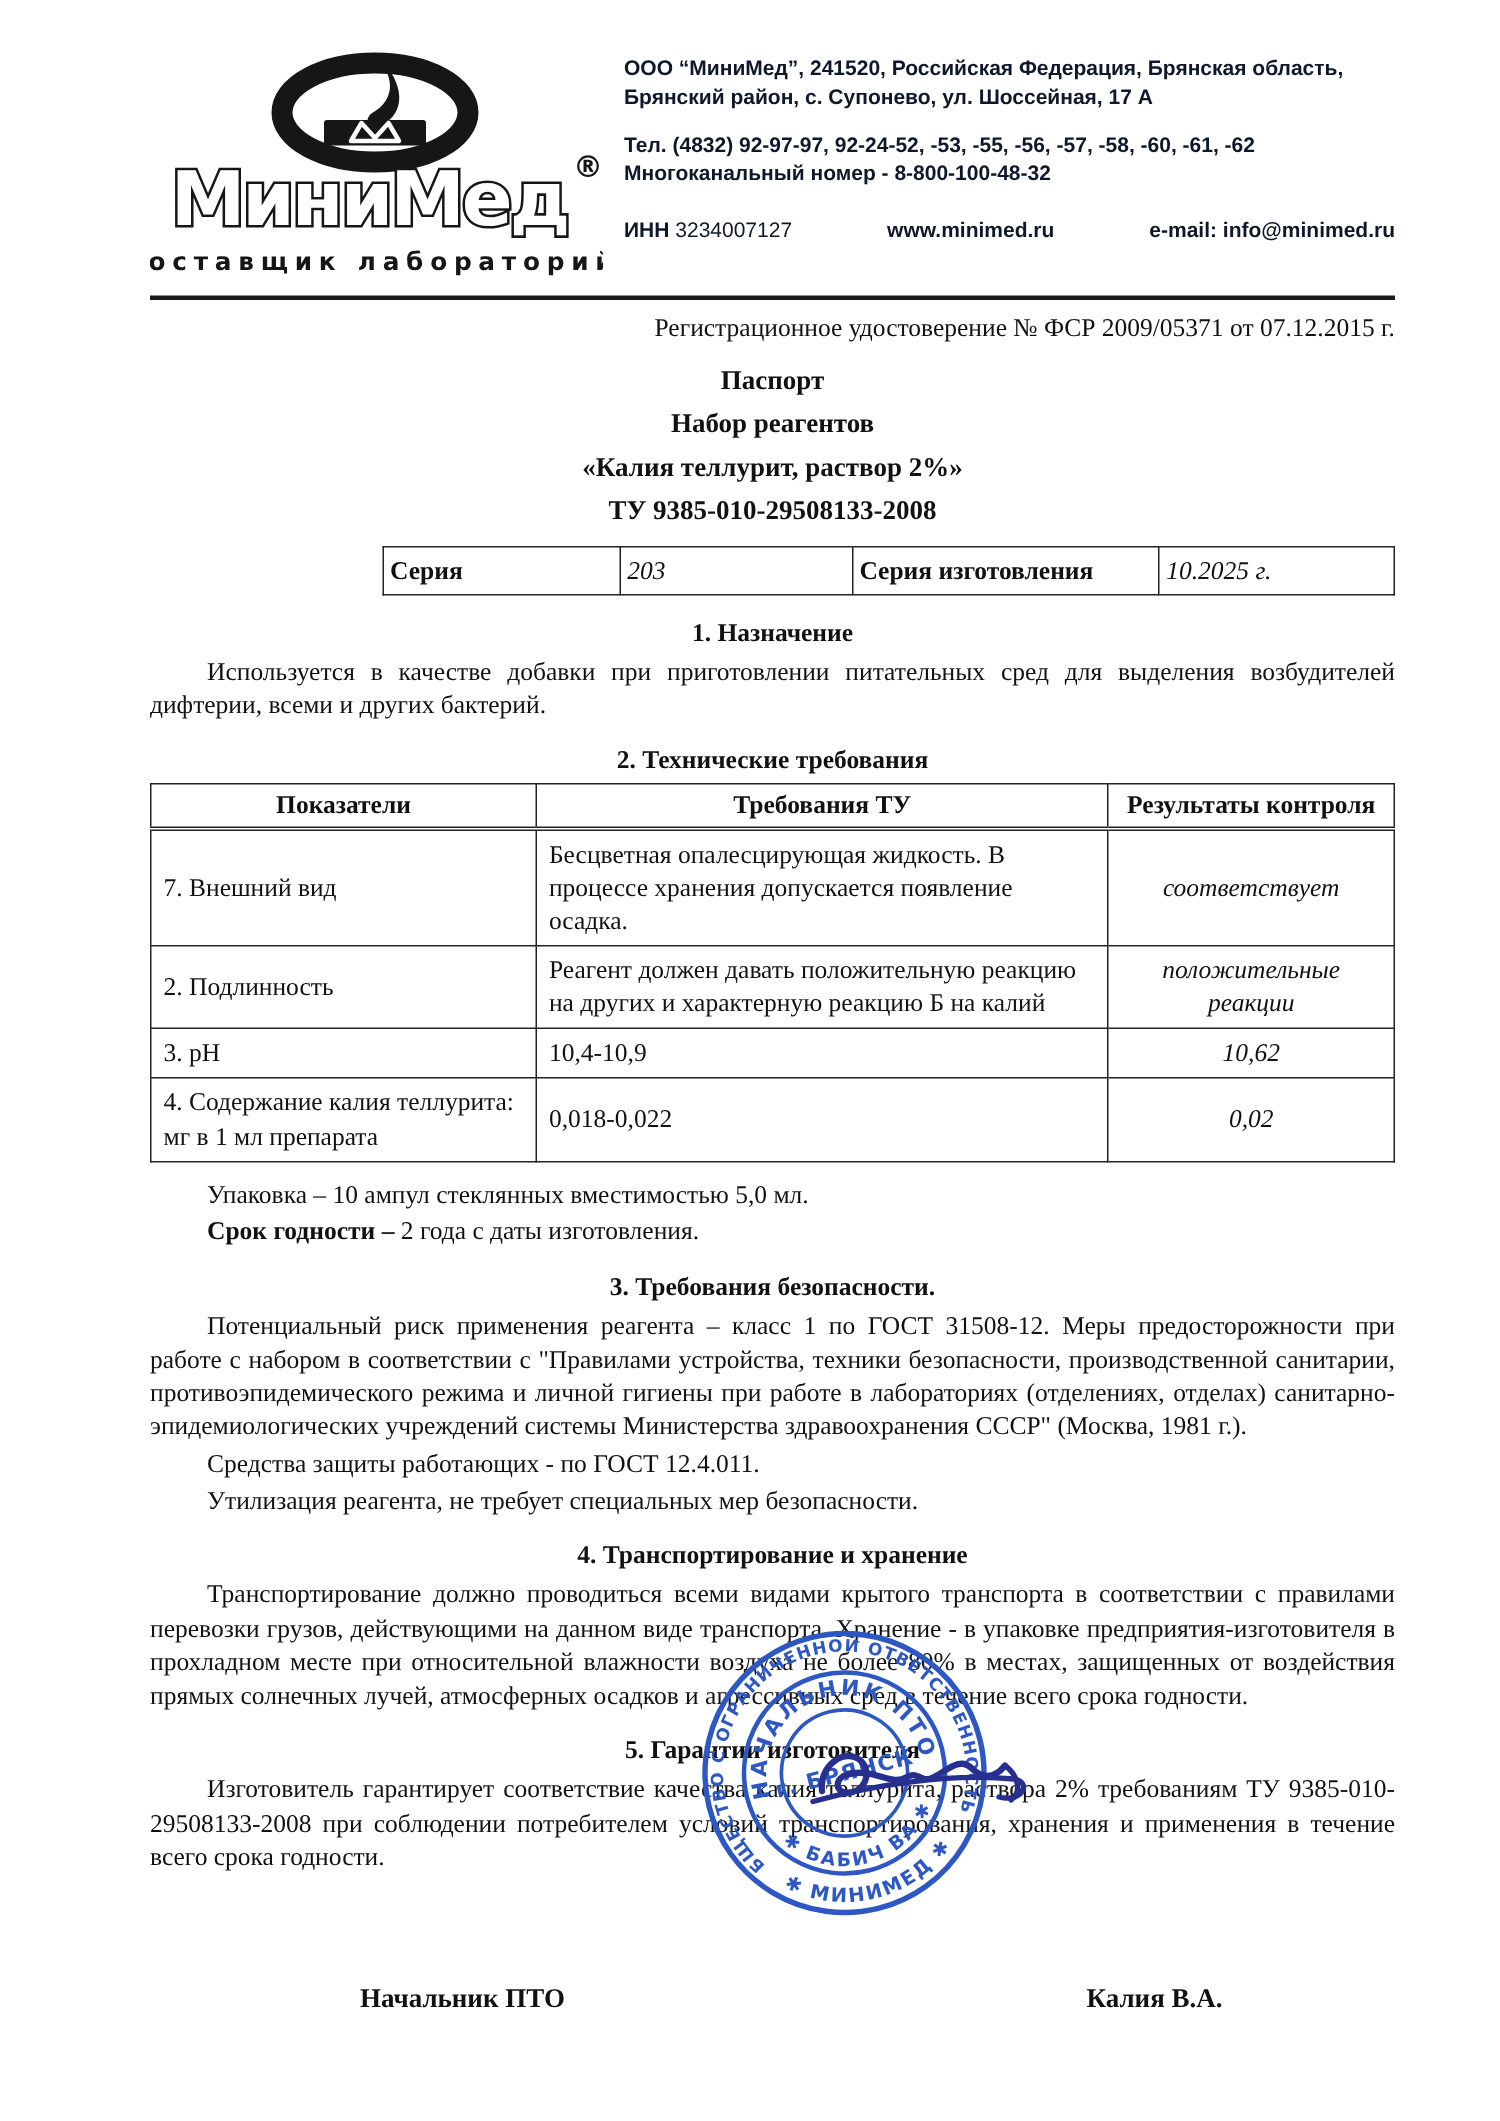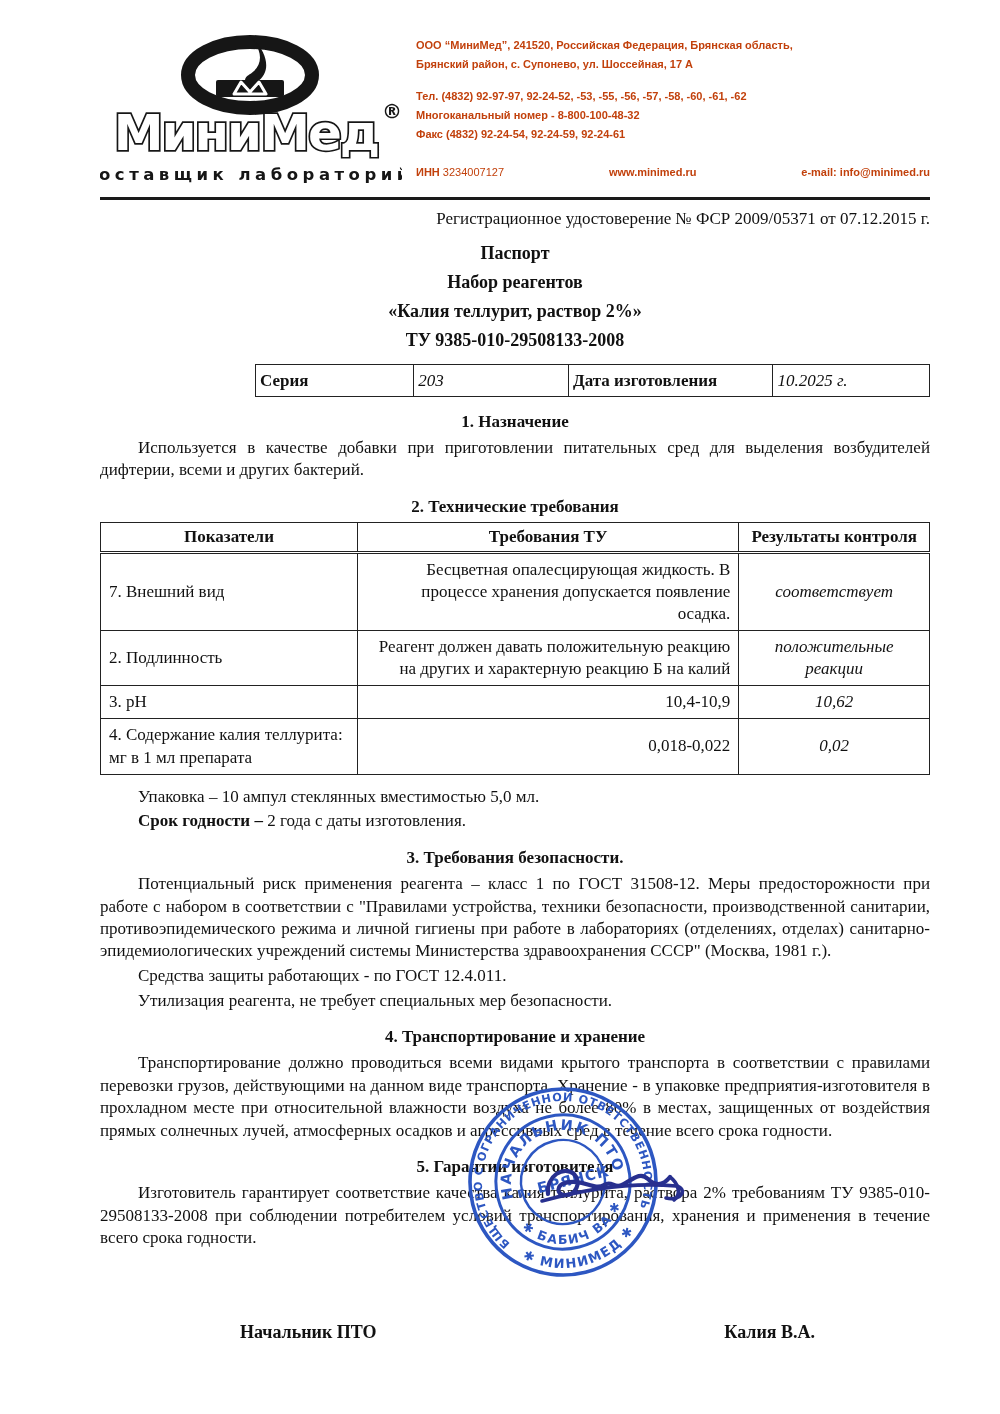--- a/index.html
+++ b/index.html
@@ -8,21 +8,21 @@
     background:#ffffff;overflow:hidden;
     font-family:"Liberation Serif","DejaVu Serif",serif;
     color:#111;font-size:17px;
   }
   
   .header{display:flex;margin:26px 70px 0 100px;}
   .logo-block{width:302px;flex:0 0 302px;}
   .contact{
     flex:1;margin-left:14px;padding-top:10px;
     font-family:"Liberation Sans","DejaVu Sans",sans-serif;
-    font-weight:bold;font-size:11px;line-height:19px;color:#c2410c;
+    font-weight:bold;font-size:14px;line-height:19px;color:#0f172a;
   }
   .contact .line{white-space:nowrap;}
   .contact .grp{margin-top:13px;}
   .inn-row{display:flex;justify-content:space-between;margin-top:19px;}
   .inn-val{font-weight:normal;}
   .divider{height:3px;background:#1a1a1a;margin:6px 70px 0 100px;}
   
   .reg-line{margin:9px 70px 0 100px;text-align:right;font-size:17px;}
   .title-block{margin:14px 70px 0 100px;text-align:center;font-weight:bold;font-size:18px;}
   .title-block div{margin-top:8px;}
@@ -39,21 +39,21 @@
   .content{margin:0 70px 0 100px;}
   .sec-h{text-align:center;font-weight:bold;font-size:17px;margin:15px 0 5px 0;}
   .para{ text-align:justify;text-indent:38px;line-height:1.32;margin:2px 0;}
   .line-ind{text-indent:38px;line-height:1.34;margin:2px 0;}
   .bold{font-weight:bold;}
   
   .spec-table{border-collapse:collapse;width:100%;margin-top:0;}
   .spec-table th,.spec-table td{border:1.5px solid #222;padding:5px 8px;font-size:17px;}
   .spec-table th{font-weight:bold;text-align:center;border-bottom:3px double #222;padding:4px 6px;}
   .c-ind{width:31%;text-align:left;vertical-align:middle;line-height:1.3;}
-  .c-req{width:46%;text-align:right;vertical-align:middle;line-height:1.3;}
+  .c-req{width:46%;text-align:left;vertical-align:middle;line-height:1.3;}
   .c-res{width:23%;text-align:center;vertical-align:middle;font-style:italic;line-height:1.3;}
   
   .sig-row{
     display:flex;justify-content:space-between;align-items:flex-start;
     margin:72px 115px 0 140px;font-weight:bold;font-size:18px;
   }
   
   .stamp{position:absolute;left:450px;top:1072px;width:270px;height:240px;}
   .stamp text{fill:#2d57c2;}
   .stamp .ring{stroke:#2d57c2;fill:none;}
@@ -82,21 +82,20 @@
         <text x="148" y="154" text-anchor="middle" font-family="DejaVu Sans, Liberation Sans, sans-serif" font-size="16.5" font-weight="bold" fill="#161616" letter-spacing="4.5">поставщик лабораторий</text>
       </svg>
     </div>
 
     <div class="contact">
       <div class="line">ООО “МиниМед”, 241520, Российская Федерация, Брянская область,</div>
       <div class="line">Брянский район, с. Супонево, ул. Шоссейная, 17 А</div>
       <div class="grp">
         <div class="line">Тел. (4832) 92-97-97, 92-24-52, -53, -55, -56, -57, -58, -60, -61, -62</div>
         <div class="line">Многоканальный номер - 8-800-100-48-32</div>
-        <div class="line">Факс (4832) 92-24-54, 92-24-59, 92-24-61</div>
       </div>
       <div class="inn-row">
         <span><span>ИНН</span> <span class="inn-val">3234007127</span></span>
         <span>www.minimed.ru</span>
         <span>e-mail: info@minimed.ru</span>
       </div>
     </div>
   </div>
 
   <div class="divider"></div>
@@ -110,21 +109,21 @@
     <div>ТУ 9385-010-29508133-2008</div>
   </div>
 
   <div class="content">
 
     <table class="series-table">
       <tbody>
           <tr>
         <td class="st-label w1">Серия</td>
         <td class="st-val w2">203</td>
-        <td class="st-label w3">Дата изготовления</td>
+        <td class="st-label w3">Серия изготовления</td>
         <td class="st-val w4">10.2025 г.</td>
       </tr>
     </tbody>
       </table>
 
     <div class="sec-h">1. Назначение</div>
     <div class="para">Используется в качестве добавки при приготовлении питательных сред для выделения возбудителей дифтерии, всеми и других бактерий.</div>
 
     <div class="sec-h">2. Технические требования</div>
 

